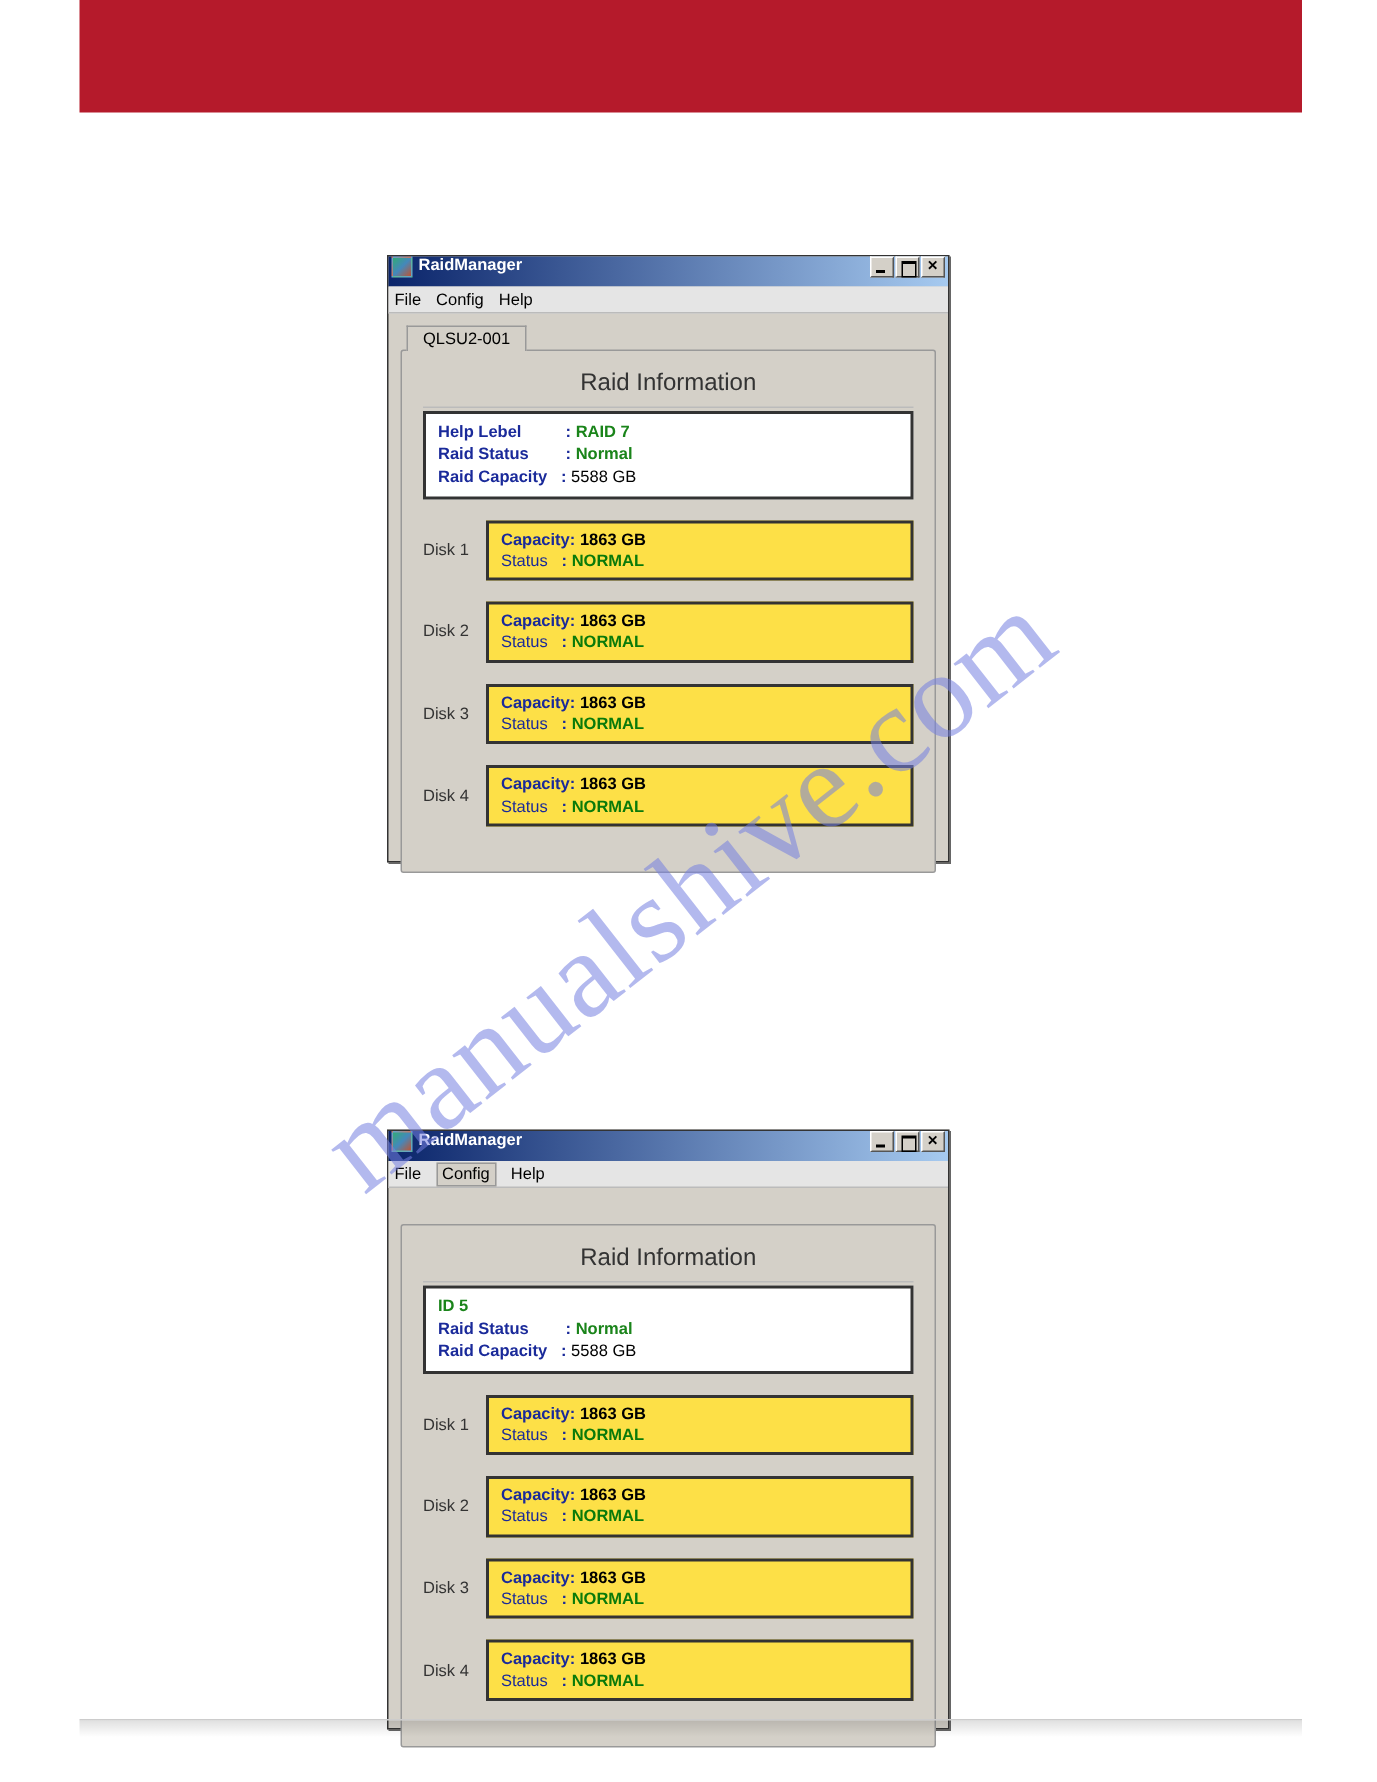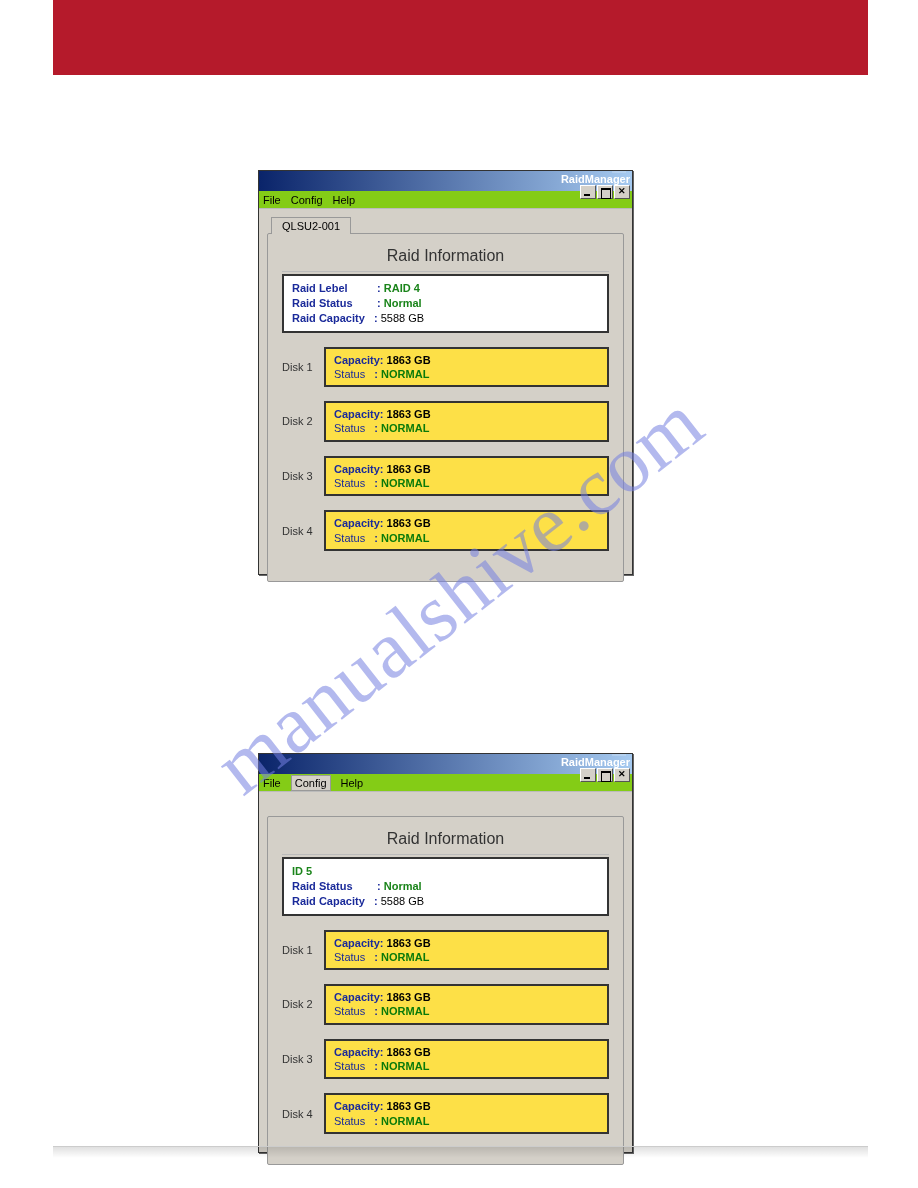--- a/index.html
+++ b/index.html
@@ -38,26 +38,25 @@
     background: #d4d0c8;
     border: 1px solid #333;
     box-shadow: 1px 1px 0 #666;
   }
   .app-window.first { left: 258px; top: 170px; height: 405px; }
   .app-window.second { left: 258px; top: 753px; height: 400px; }
   .titlebar {
     height: 20px;
     background: linear-gradient(to right, #0a246a, #a6caf0);
     display: flex;
-    align-items: flex-end;
+    align-items: flex-start;
     padding: 0 2px;
     color: #fff;
     font-size: 11px;
     font-weight: bold;
-    flex-direction: column;
   }
   .titlebar .appicon {
     width: 14px;
     height: 14px;
     background: linear-gradient(135deg,#3a7,#48b,#b53);
     margin-right: 4px;
     border: 1px solid #fff3;
   }
   .titlebar .title { flex: 1; }
   .winbtns { display: flex; gap: 1px; }
@@ -73,21 +72,21 @@
     text-align: center;
     color: #000;
     font-weight: bold;
     position: relative;
   }
   .winbtn.min::after { content:""; position:absolute; left:3px; bottom:2px; width:6px; height:2px; background:#000; }
   .winbtn.max::after { content:""; position:absolute; left:3px; top:2px; width:8px; height:8px; border:1px solid #000; border-top-width:2px; }
   .winbtn.close::after { content:"✕"; position:absolute; left:3px; top:0; font-size:9px; }
   .menubar {
     height: 18px;
-    background: #84cc16;
+    background: #e5e5e5;
     display: flex;
     align-items: center;
     font-size: 11px;
     padding: 0 4px;
     gap: 10px;
     border-bottom: 1px solid #bbb;
   }
   .menubar span { cursor: default; }
   .config-highlight { background: #d4d0c8; padding: 1px 3px; border:1px solid #999; }
   .dropdown {
@@ -210,21 +209,21 @@
     <span>File</span>
     <span>Config</span>
     <span>Help</span>
   </div>
   <div class="content-area">
     <div class="tab">QLSU2-001</div>
     <div class="panel">
       <div class="raid-header">Raid Information</div>
       <div class="raid-info-box">
         <div>
-          <span class="lbl">Raid Lebel</span><span class="colon"> : </span><span class="val-green">RAID 4</span>
+          <span class="lbl">Help Lebel</span><span class="colon"> : </span><span class="val-green">RAID 7</span>
         </div>
         <div>
           <span class="lbl">Raid Status</span><span class="colon"> : </span><span class="val-green">Normal</span>
         </div>
         <div>
           <span class="lbl">Raid Capacity</span><span class="colon">: </span><span class="val-black">5588 GB</span>
         </div>
       </div>
 
       <div class="disk-row">

